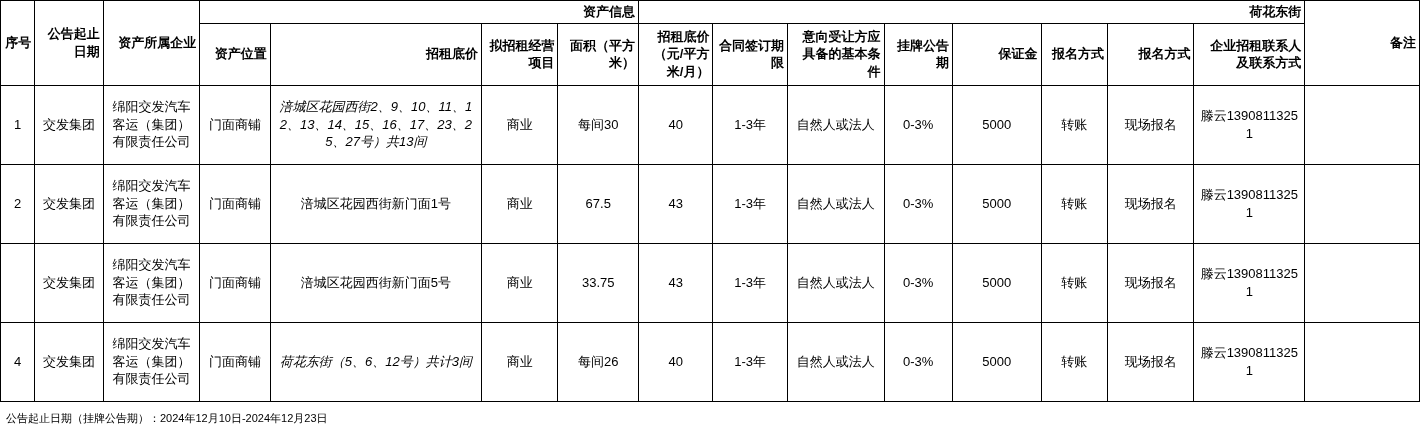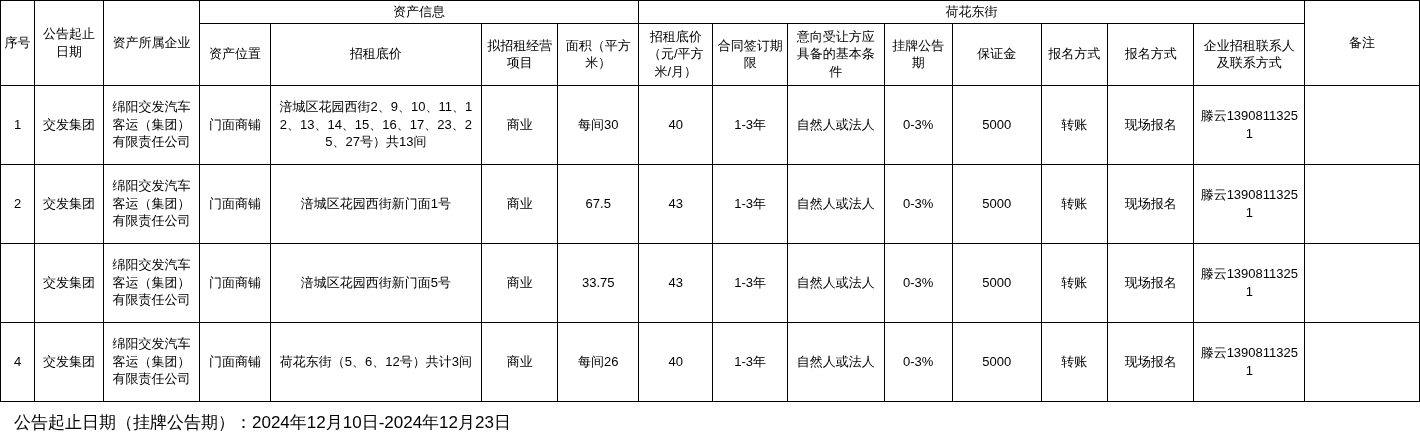--- a/index.html
+++ b/index.html
@@ -28,39 +28,41 @@
   table.asset-table td {
     border: 1px solid #000000;
     text-align: center;
     vertical-align: middle;
     padding: 2px 3px;
     line-height: 1.35;
     word-break: break-all;
     font-weight: normal;
   }
   table.asset-table thead th {
-    font-weight: normal;
+    font-weight: bold;
+    text-align: right;
   }
   .grp-head {
     height: 22px;
   }
   .sub-head {
     height: 62px;
   }
   .body-row td {
     height: 74px;
   }
   .cell-left {
     text-align: left;
     padding-left: 6px;
     padding-right: 6px;
+    font-style: italic;
   }
   .footnote {
-    font-size: 17px;
-    padding: 9px 6px 0 14px;
+    font-size: 11px;
+    padding: 9px 6px 0 6px;
     line-height: 1.4;
     text-align: left;
   }
   
   col.c-seq      { width: 34px; }
   col.c-group    { width: 68px; }
   col.c-ent      { width: 96px; }
   col.c-aname    { width: 70px; }
   col.c-aloc     { width: 210px; }
   col.c-proj     { width: 76px; }

